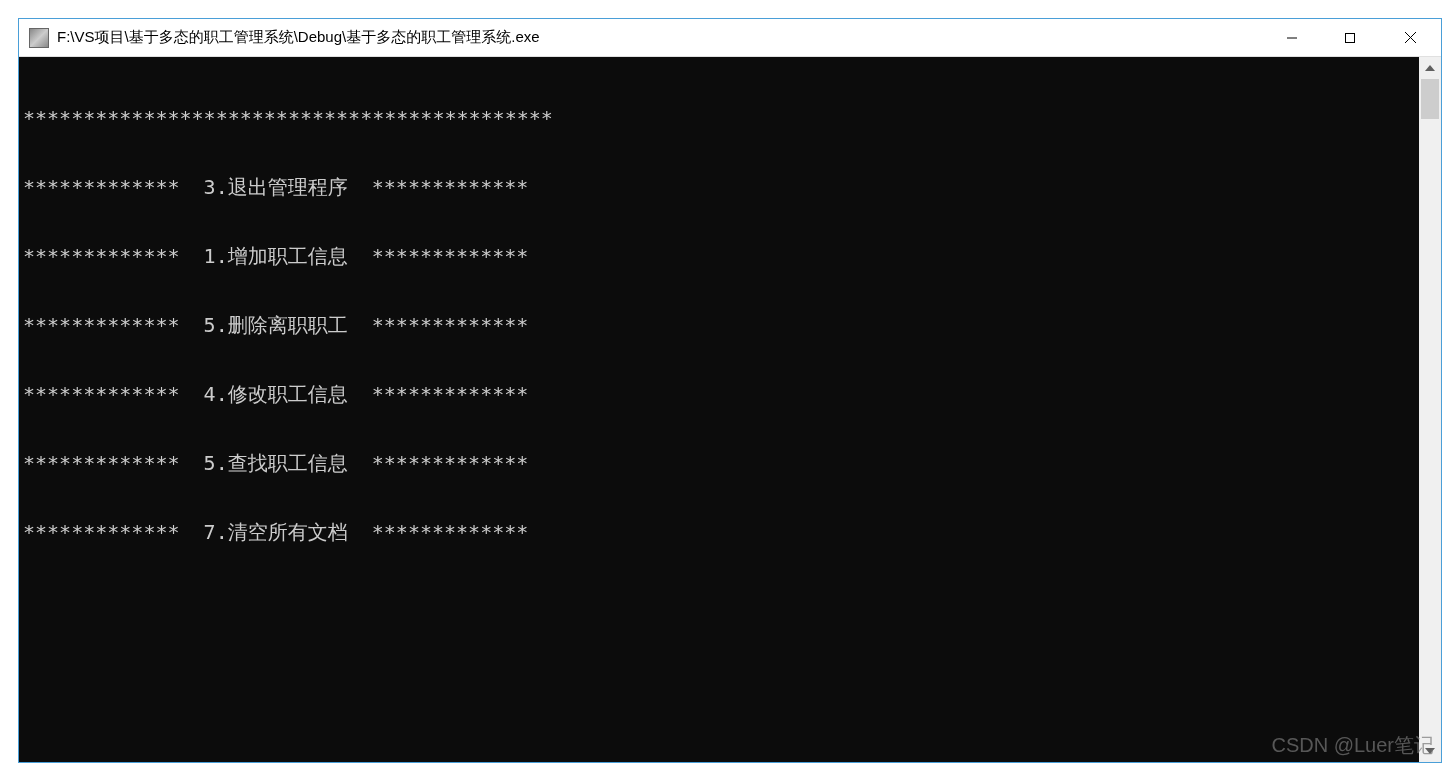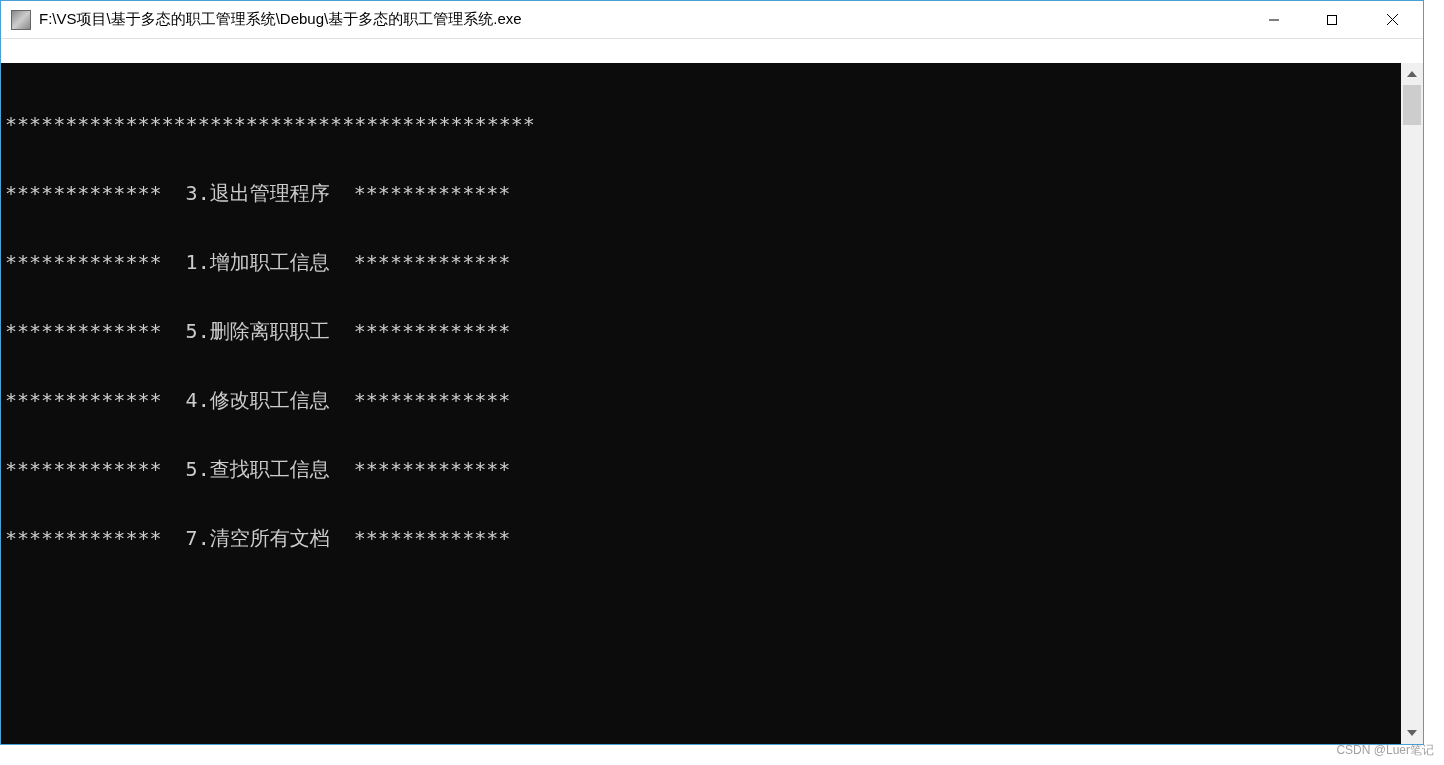--- a/index.html
+++ b/index.html
@@ -12,25 +12,24 @@
       background: #ffffff;
       width: 1444px;
       height: 765px;
       overflow: hidden;
       position: relative;
     }
     .window {
       border: 1px solid #4a9fd8;
       width: 1424px;
       height: 745px;
-      margin: 0;
+      margin: 18px;
       display: flex;
       flex-direction: column;
       background: #ffffff;
-      gap: 24px;
     }
     .titlebar {
       height: 38px;
       background: #ffffff;
       display: flex;
       align-items: center;
       border-bottom: 1px solid #e0e0e0;
     }
     .app-icon {
       width: 20px;
@@ -120,21 +119,21 @@
       top: 0;
       left: 2px;
       right: 2px;
       height: 40px;
       background: #cdcdcd;
     }
     .watermark {
       position: absolute;
       bottom: 6px;
       right: 10px;
-      font-size: 12px;
+      font-size: 20px;
       color: rgba(120,120,120,0.7);
       font-family: "Microsoft YaHei", sans-serif;
     }
   </style>
 </head>
 <body>
 
 <div class="window">
   <div class="titlebar">
     <div class="app-icon"></div>

